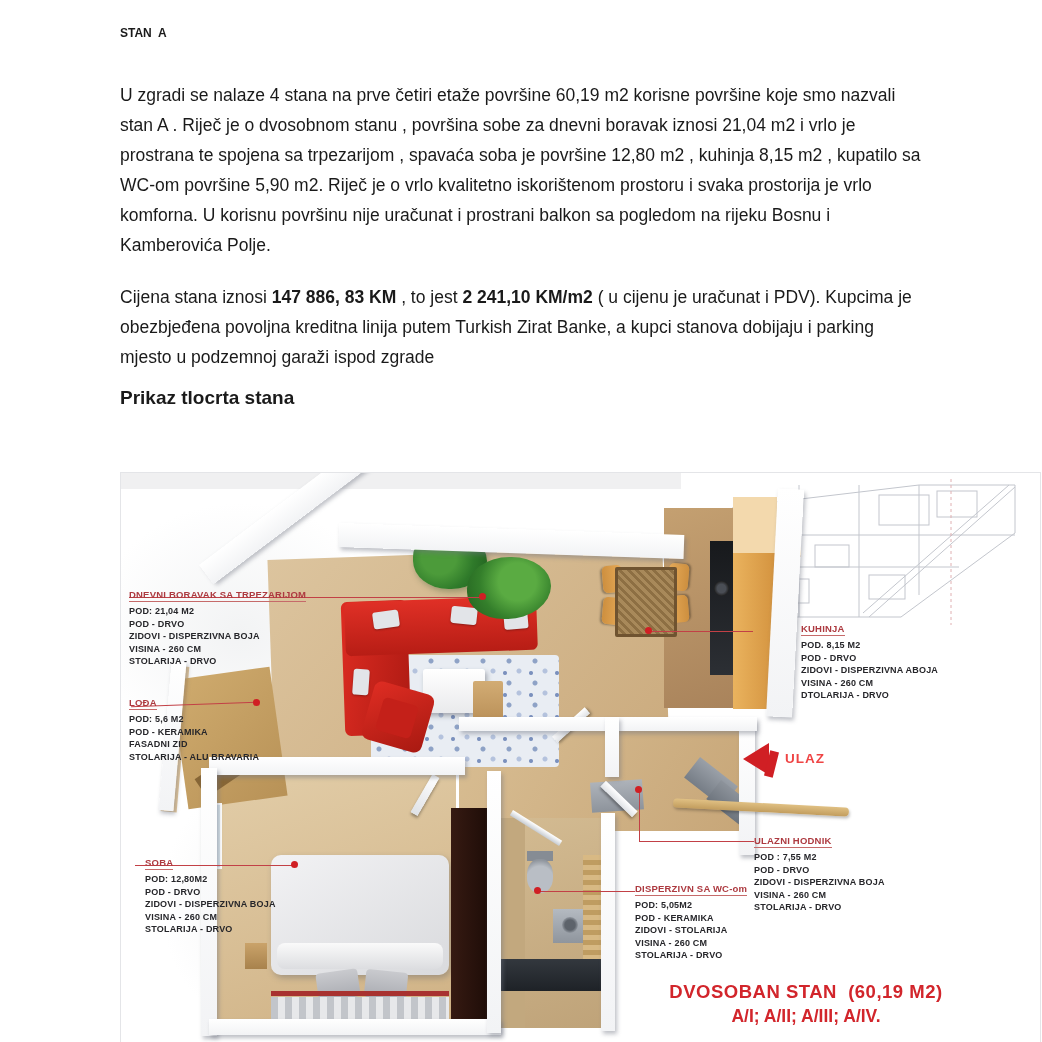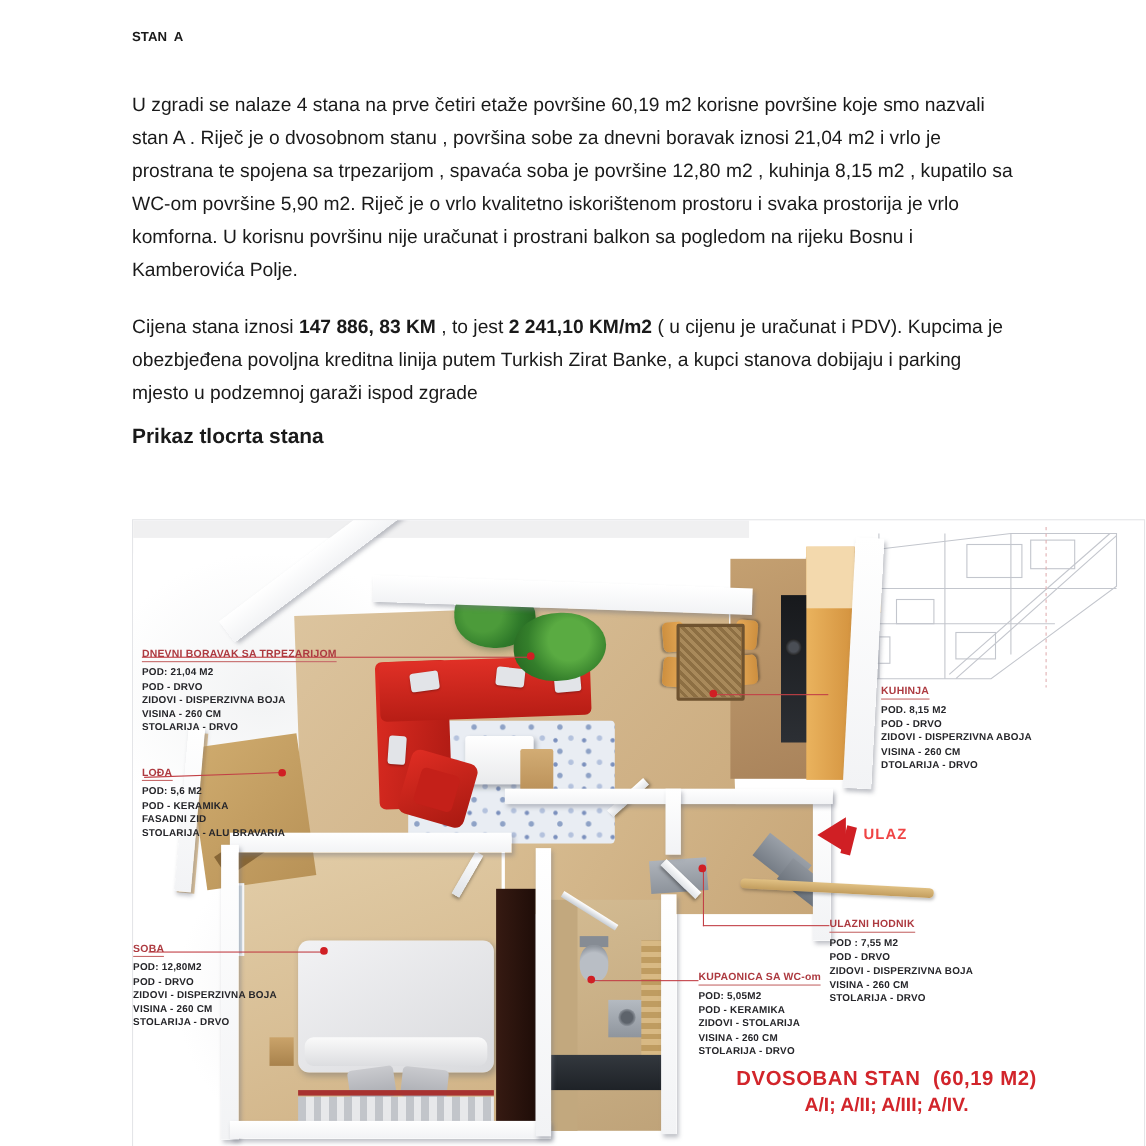--- a/index.html
+++ b/index.html
@@ -109,39 +109,39 @@
   .ulaz-txt{left:664px;top:278px;font-size:13.5px;font-weight:bold;color:#ef4444;letter-spacing:1px;}
   
   .lbl{width:200px;}
   .lbl .t{position:static;display:inline-block;font-size:9.5px;font-weight:bold;color:#ad3a40;letter-spacing:.2px;border-bottom:1px solid #c66a6a;padding-bottom:1px;}
   .lbl .ls{position:static;display:block;margin-top:3px;font-size:9px;font-weight:bold;color:#26262a;letter-spacing:.2px;}
   .lbl .ls div{position:static;line-height:12.5px;white-space:nowrap;}
   .lead{height:1px;background:#c24046;}
   .dot{width:7px;height:7px;border-radius:50%;background:#d01f24;}
   .lb-dnevni{left:8px;top:111px;}
   .lb-lodja{left:8px;top:219px;}
-  .lb-soba{left:0;top:379px;}
+  .lb-soba{left:24px;top:379px;}
   .lb-kuhinja{left:632px;top:145px;margin-left:48px;}
   .lb-hodnik{left:633px;top:357px;}
   .lb-kupa{left:514px;top:405px;}
   .ln-dnevni{left:8px;top:124px;width:354px;}
   .dt-dnevni{left:358px;top:120px;}
   .ln-lodja{left:10px;top:231px;width:126px;transform:rotate(-2deg);}
   .dt-lodja{left:132px;top:226px;}
   .ln-soba{left:14px;top:392px;width:158px;}
   .dt-soba{left:170px;top:388px;}
   .ln-kuhinja{left:530px;top:158px;width:102px;}
   .dt-kuhinja{left:524px;top:154px;}
   .ln-hodnik-v{left:518px;top:318px;width:1px;height:51px;background:#c24046;}
   .ln-hodnik-h{left:518px;top:368px;width:115px;}
   .dt-hodnik{left:514px;top:313px;}
   .ln-kupa{left:418px;top:418px;width:96px;}
   .dt-kupa{left:413px;top:414px;}
   
-  .fp-footer{left:520px;top:496px;width:330px;text-align:center;color:#d2252b;font-weight:bold;}
+  .fp-footer{left:520px;top:508px;width:330px;text-align:center;color:#d2252b;font-weight:bold;}
   .fp-footer .f1{position:static;display:block;font-size:18.5px;letter-spacing:.5px;white-space:pre;}
   .fp-footer .f2{position:static;display:block;font-size:17.5px;margin-top:3px;}
 </style>
 </head>
 <body>
 
 <h1 class="abs doc-title">STAN  A</h1>
 
 <p class="abs para">U zgradi se nalaze 4 stana na prve četiri etaže površine 60,19 m2 korisne površine koje smo nazvali stan A . Riječ je o dvosobnom stanu , površina sobe za dnevni boravak iznosi 21,04 m2 i vrlo je prostrana te spojena sa trpezarijom , spavaća soba je površine 12,80 m2 , kuhinja 8,15 m2 , kupatilo sa WC-om površine 5,90 m2. Riječ je o vrlo kvalitetno iskorištenom prostoru i svaka prostorija je vrlo komforna. U korisnu površinu nije uračunat i prostrani balkon sa pogledom na rijeku Bosnu i Kamberovića Polje.</p>
 
@@ -315,21 +315,21 @@
     <span class="t">ULAZNI HODNIK</span>
     <span class="ls">
         <div>POD : 7,55 M2</div>
         <div>POD - DRVO</div>
         <div>ZIDOVI - DISPERZIVNA BOJA</div>
         <div>VISINA - 260 CM</div>
         <div>STOLARIJA - DRVO</div>
       </span>
   </div>
   <div class="lbl lb-kupa">
-    <span class="t">KUPAONICA SA WC-om</span>
+    <span class="t">DISPERZIVN SA WC-om</span>
     <span class="ls">
         <div>POD: 5,05M2</div>
         <div>POD - KERAMIKA</div>
         <div>ZIDOVI - STOLARIJA</div>
         <div>VISINA - 260 CM</div>
         <div>STOLARIJA - DRVO</div>
       </span>
   </div>
 
   <div class="fp-footer">

